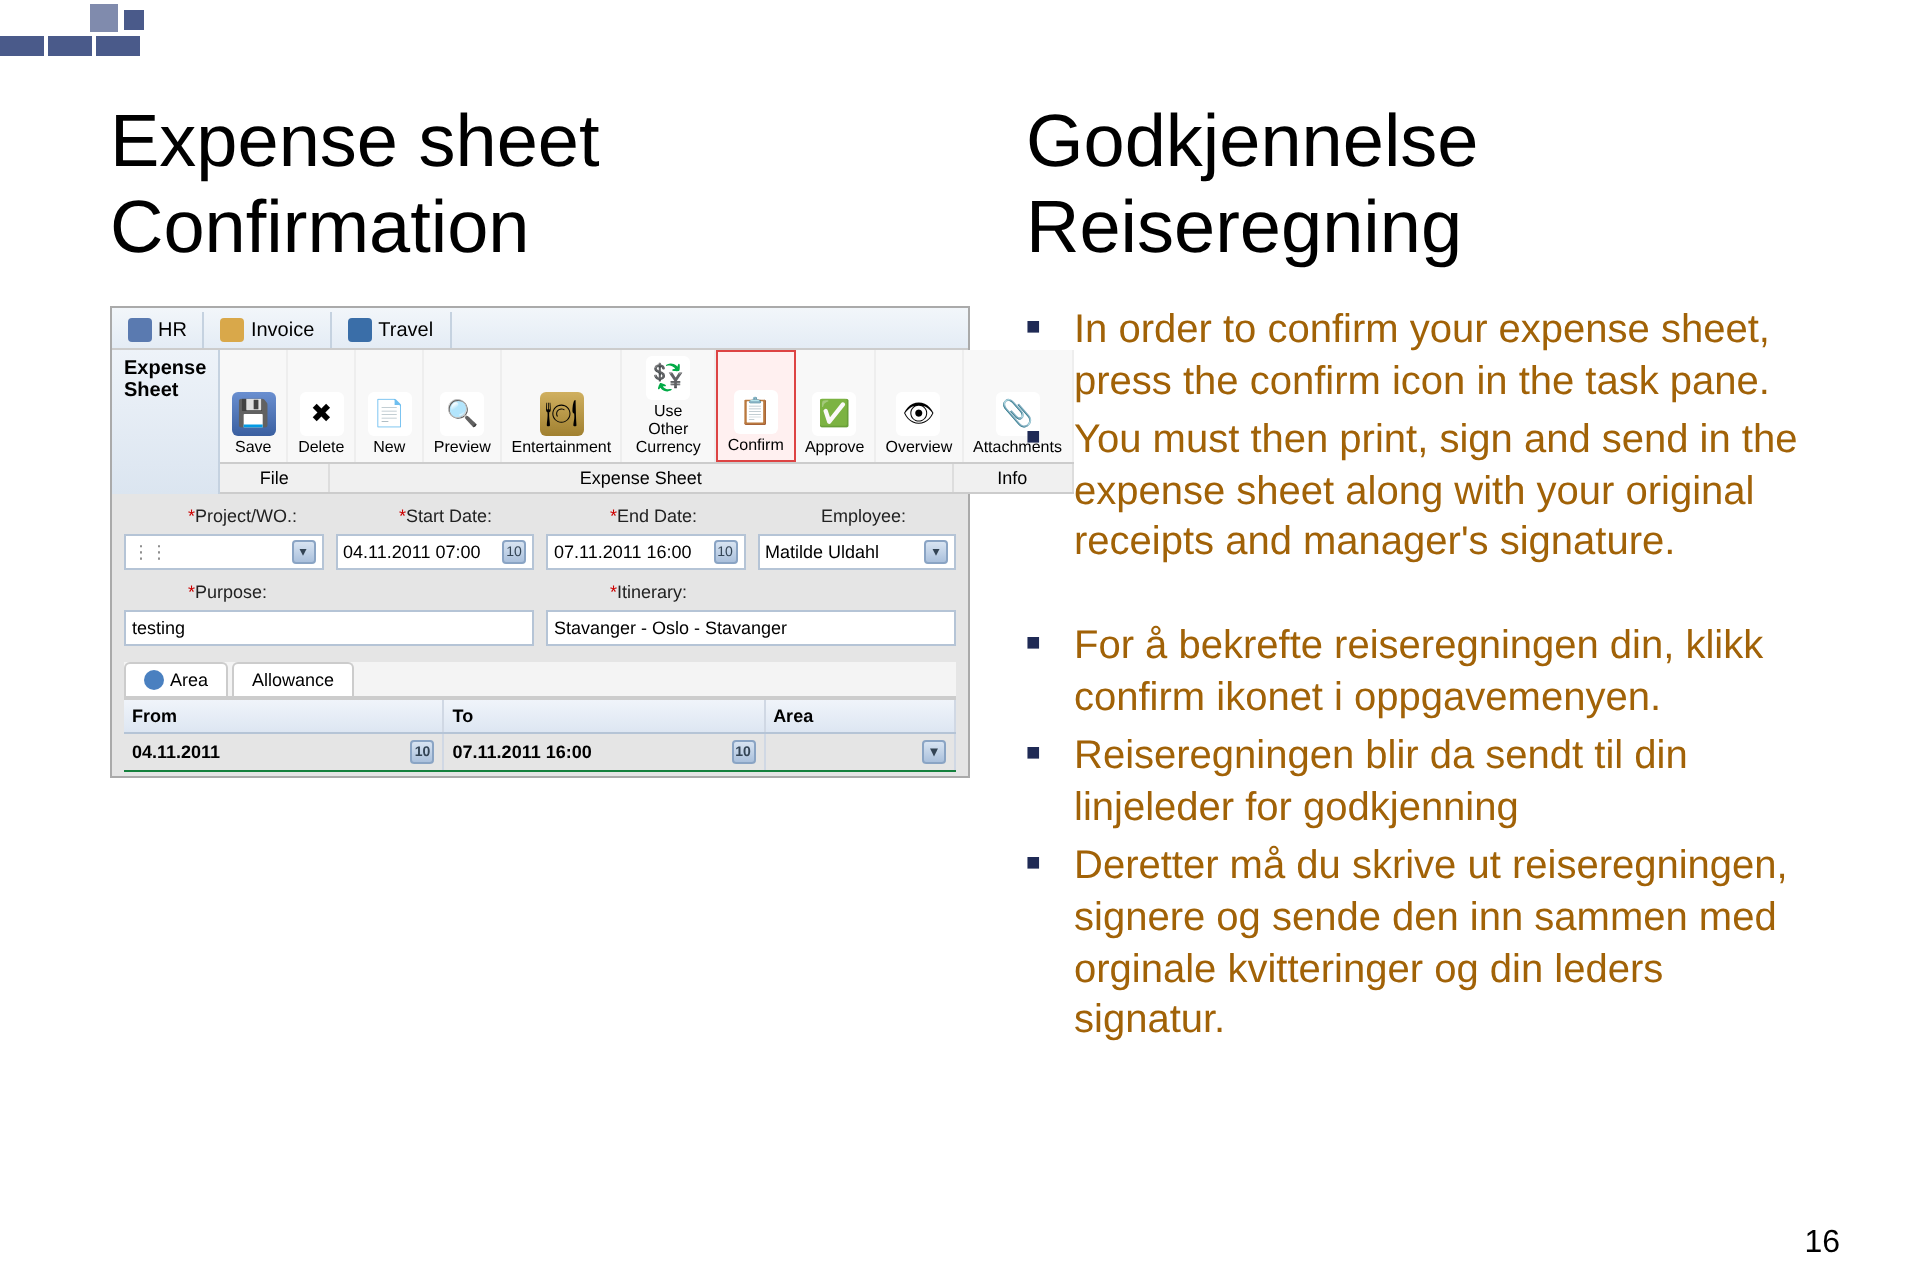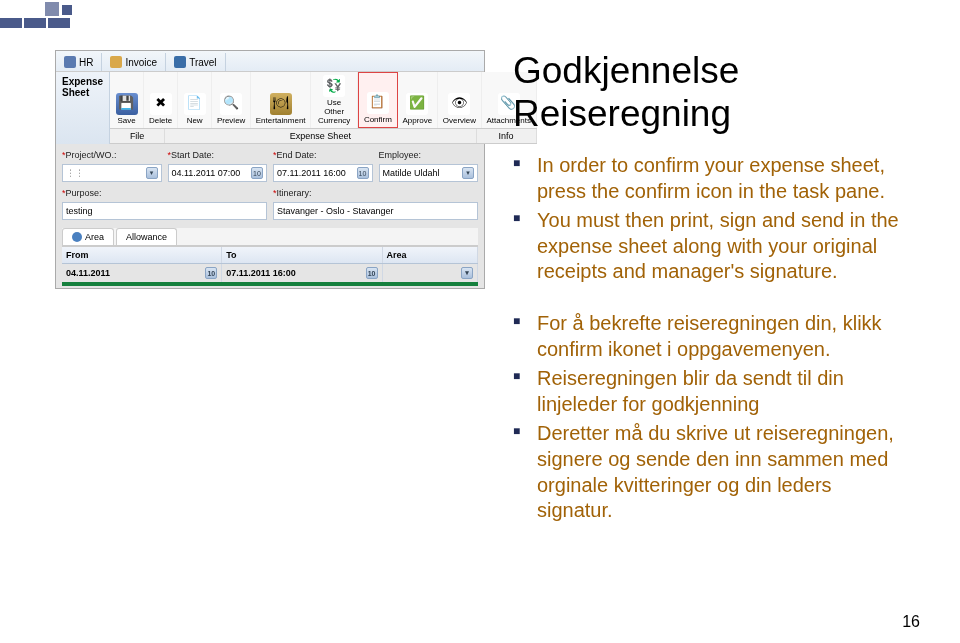--- a/index.html
+++ b/index.html
@@ -49,38 +49,38 @@
   
   .ss-groupbar { display: flex; border-bottom: 1px solid #ccc; background: #f0f0f0; font-size: 9px; }
   .ss-groupbar div { padding: 2px 0; text-align: center; border-right: 1px solid #ddd; }
   .grp-file { width: 55px; }
   .grp-es { flex: 1; }
   .grp-info { width: 60px; }
   
   .ss-form { padding: 6px 6px 2px 6px; }
   .ss-form-row { display: flex; gap: 6px; margin-bottom: 2px; }
   .ss-form-col { flex: 1; }
-  .ss-label { font-size: 9px; color: #222; display: block; margin-bottom: 2px; }
+  .ss-label { font-size: 9px; color: #222; display: block; margin-bottom: 2px; margin-left: 32px; }
   .ss-label .ast { color: #c00; }
   .ss-field { border: 1px solid #b5c4d6; background: #fff; height: 18px; display: flex; align-items: center; padding: 0 3px; font-size: 9px; }
   .ss-field .dd { margin-left: auto; width: 12px; height: 12px; background: linear-gradient(#d8e4f2, #aac0dc); border: 1px solid #8aa4c4; border-radius: 2px; display: flex; align-items: center; justify-content: center; font-size: 7px; color: #345; }
   .ss-field .grip { width: 10px; text-align: center; color: #888; }
   
   .ss-subtabs { display: flex; border-bottom: 1px solid #ccc; margin-top: 8px; background: #f4f4f4; }
   .ss-subtab { display: flex; align-items: center; gap: 3px; padding: 3px 9px; border: 1px solid #ccc; border-bottom: none; background: #fff; border-radius: 3px 3px 0 0; margin-right: 2px; font-size: 9px; }
   .ss-subtab .globe { width: 10px; height: 10px; background: #4a80c0; border-radius: 50%; }
   
   .ss-grid { border-top: 1px solid #ccc; }
   .ss-grid-head, .ss-grid-row { display: flex; font-weight: bold; }
   .ss-grid-head { background: linear-gradient(#f0f4fa, #dde6f2); border-bottom: 1px solid #b5c4d6; }
   .ss-grid-head > div, .ss-grid-row > div { padding: 3px 4px; border-right: 1px solid #d0d8e4; font-size: 9px; }
   .gc-from { flex: 1.4; }
   .gc-to { flex: 1.4; }
   .gc-area { flex: 0.8; }
-  .ss-grid-row { border-bottom: 4px solid #15803d; text-align: center; }
+  .ss-grid-row { border-bottom: 1px solid #15803d; text-align: center; }
   .ss-grid-row > div { display: flex; align-items: center; }
   .ss-grid-row .dd { margin-left: auto; width: 12px; height: 12px; background: linear-gradient(#d8e4f2, #aac0dc); border: 1px solid #8aa4c4; border-radius: 2px; display: flex; align-items: center; justify-content: center; font-size: 7px; color: #345; }
   
   .bullets { list-style: none; margin-top: 16px; }
   .bullets li { position: relative; padding-left: 24px; font-size: 20px; line-height: 1.28; margin-bottom: 4px; color: #a16207; }
   .bullets li::before { content: "■"; position: absolute; left: 0; top: 3px; font-size: 12px; color: #1f2a55; }
   .bullets.second { margin-top: 26px; }
   
   .page-num { position: absolute; bottom: 12px; right: 40px; font-size: 16px; color: #000; }
 </style>
@@ -90,20 +90,21 @@
 <div class="corner-deco">
   <span class="sq sq1"></span>
     <span class="sq sq2"></span>
   <span class="sq sq3"></span>
     <span class="sq sq4"></span>
     <span class="sq sq5"></span>
 </div>
 
 <div class="page">
   <div class="left-col">
+    <h1>Expense sheet Confirmation</h1>
 
     <div class="screenshot">
       <div class="ss-tabs">
         <div class="ss-tab">
             <span class="tico tico-hr"></span>
             <span>HR</span>
           </div>
         <div class="ss-tab">
             <span class="tico tico-inv"></span>
             <span>Invoice</span>

